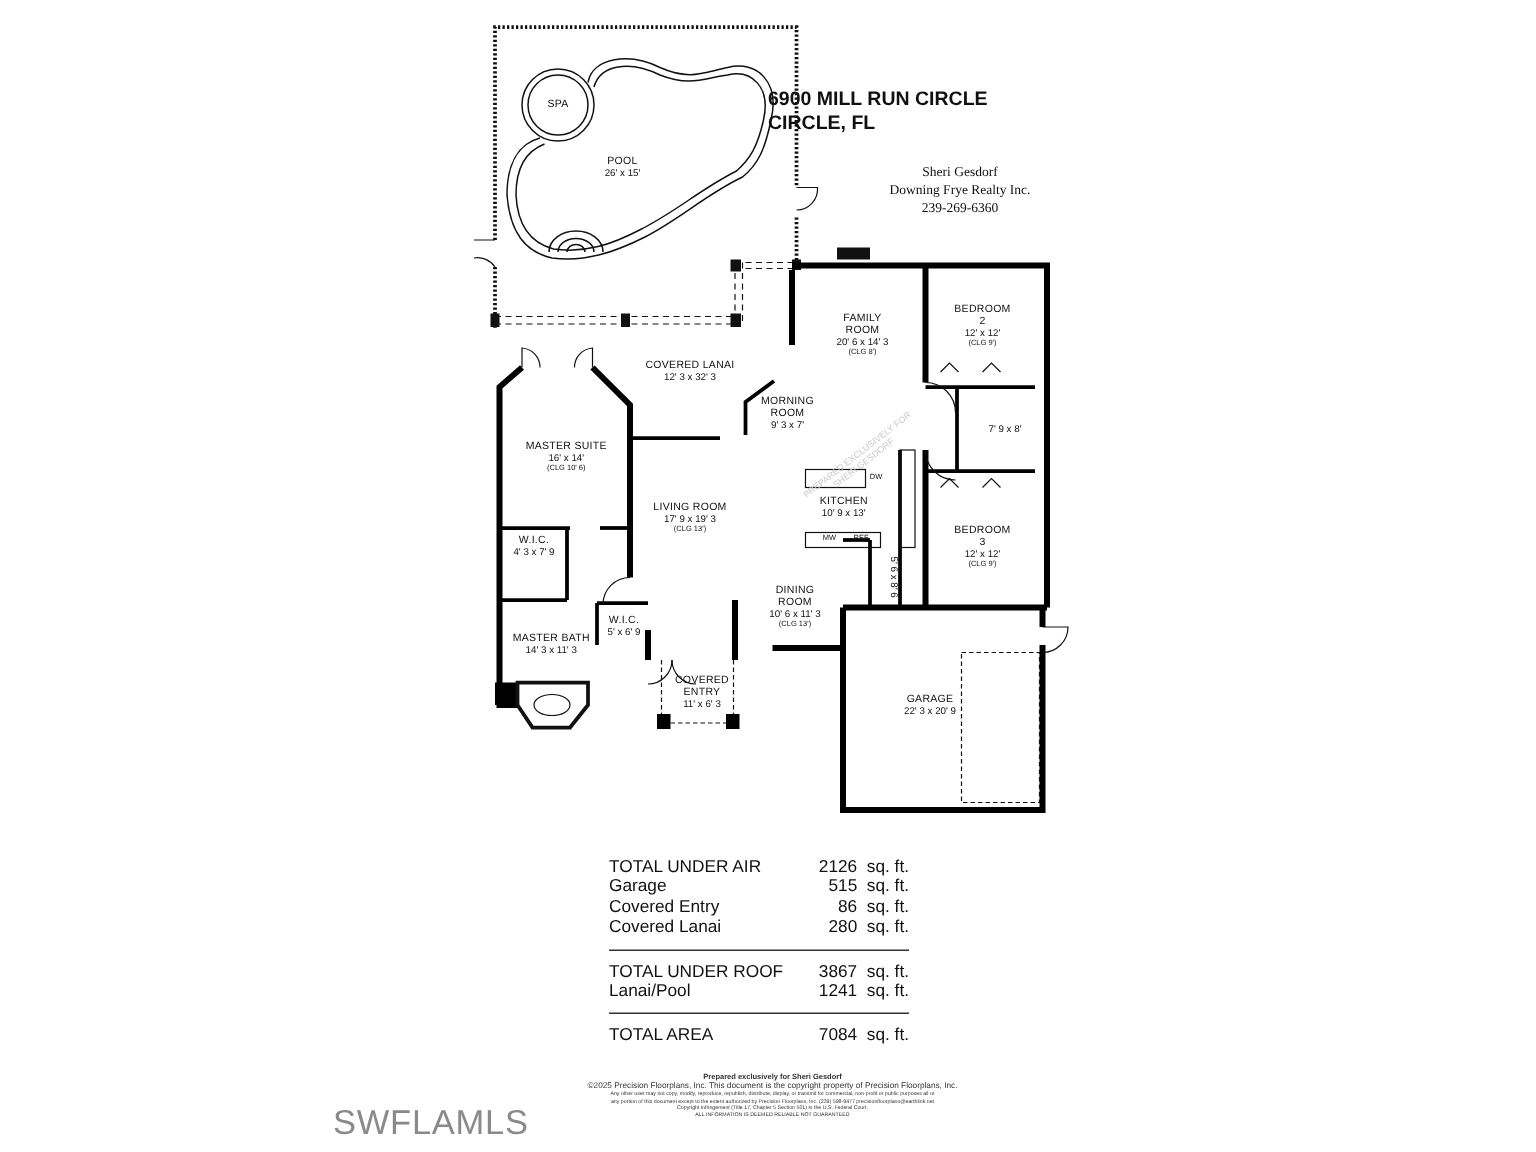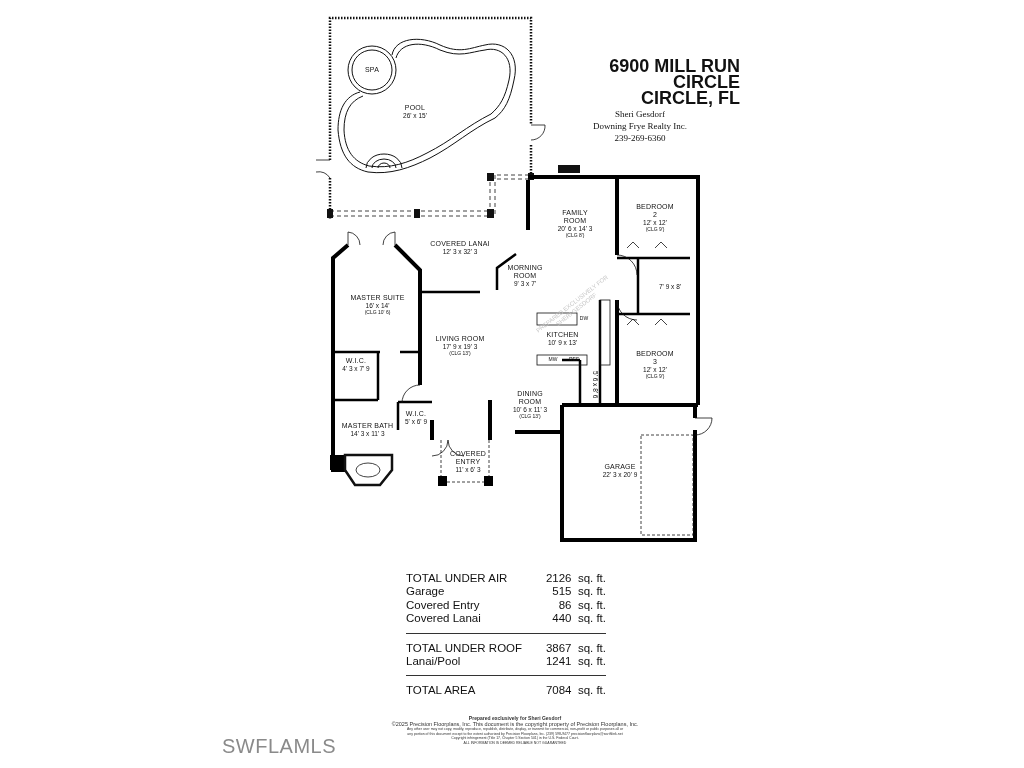--- a/index.html
+++ b/index.html
@@ -2,28 +2,28 @@
 <html><head>
 <meta charset="utf-8">
 <style>
   html, body { margin:0; padding:0; background:#ffffff; }
   body { width:1024px; height:768px; position:relative; overflow:hidden; font-family:"Liberation Sans", sans-serif; color:#111; }
   #plan { position:absolute; left:0; top:0; width:1024px; height:768px; }
   .lbl { position:absolute; text-align:center; font-family:"Liberation Sans", sans-serif; color:#111; line-height:1.15; }
   .rname { font-size:7px; letter-spacing:0.2px; }
   .rdim { font-size:6.5px; }
   .rclg { font-size:5px; }
-  .title { position:absolute; left:540px; top:58px; width:200px; text-align:right; font-size:18px; font-weight:bold; line-height:16px; }
+  .title { position:absolute; left:512px; top:58px; width:200px; text-align:left; font-size:13px; font-weight:bold; line-height:16px; }
   .agent { position:absolute; left:560px; top:108px; width:160px; text-align:center; font-family:"Liberation Serif", serif; font-size:9px; line-height:12px; }
   .areas { position:absolute; left:406px; top:572px; width:200px; font-size:11.5px; line-height:13.4px; }
   .arow { display:flex; justify-content:space-between; }
   .sep { border-top:1px solid #333; margin:7px 0 8px 0; }
   .footer { position:absolute; left:370px; top:715px; width:290px; text-align:center; font-size:5px; line-height:6px; color:#333; }
   .footer .bold { font-weight:bold; }
-  .mls { position:absolute; left:222px; top:735px; font-size:20px; color:#8a8a8a; letter-spacing:0.5px; }
+  .mls { position:absolute; left:222px; top:735px; font-size:23px; color:#8a8a8a; letter-spacing:0.5px; }
   .watermark { position:absolute; left:530px; top:300px; transform:rotate(-38deg); font-size:6px; color:#c8c8c8; white-space:nowrap; line-height:7px; text-align:center; }
 </style>
 </head>
 <body>
 
 <svg id="plan" viewBox="0 0 1024 768" xmlns="http://www.w3.org/2000/svg">
   <g fill="none" stroke="#111" stroke-width="1">
 
     <g stroke-dasharray="1.5,1.5" stroke-width="2.5">
       <polyline points="330,160 330,18 531,18 531,125"></polyline>
@@ -244,21 +244,21 @@
   <div class="arow">
       <span>Garage</span>
       <span><span>515</span>&nbsp;&nbsp;<span>sq. ft.</span></span>
     </div>
   <div class="arow">
       <span>Covered Entry</span>
       <span><span>86</span>&nbsp;&nbsp;<span>sq. ft.</span></span>
     </div>
   <div class="arow">
       <span>Covered Lanai</span>
-      <span><span>440</span>&nbsp;&nbsp;<span>sq. ft.</span></span>
+      <span><span>280</span>&nbsp;&nbsp;<span>sq. ft.</span></span>
     </div>
   <div class="sep"></div>
   <div class="arow">
       <span>TOTAL UNDER ROOF</span>
       <span><span>3867</span>&nbsp;&nbsp;<span>sq. ft.</span></span>
     </div>
   <div class="arow">
       <span>Lanai/Pool</span>
       <span><span>1241</span>&nbsp;&nbsp;<span>sq. ft.</span></span>
     </div>

